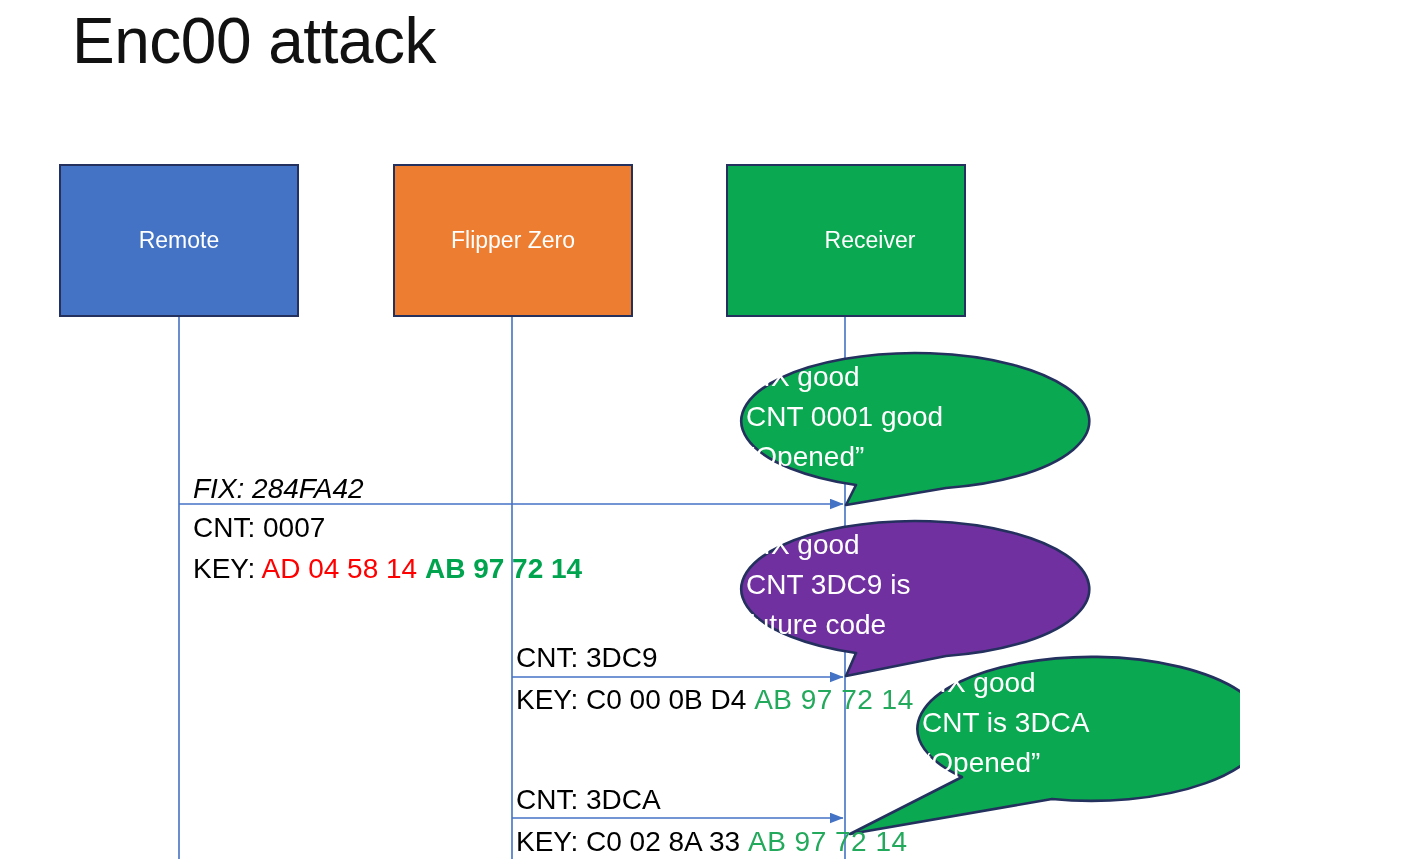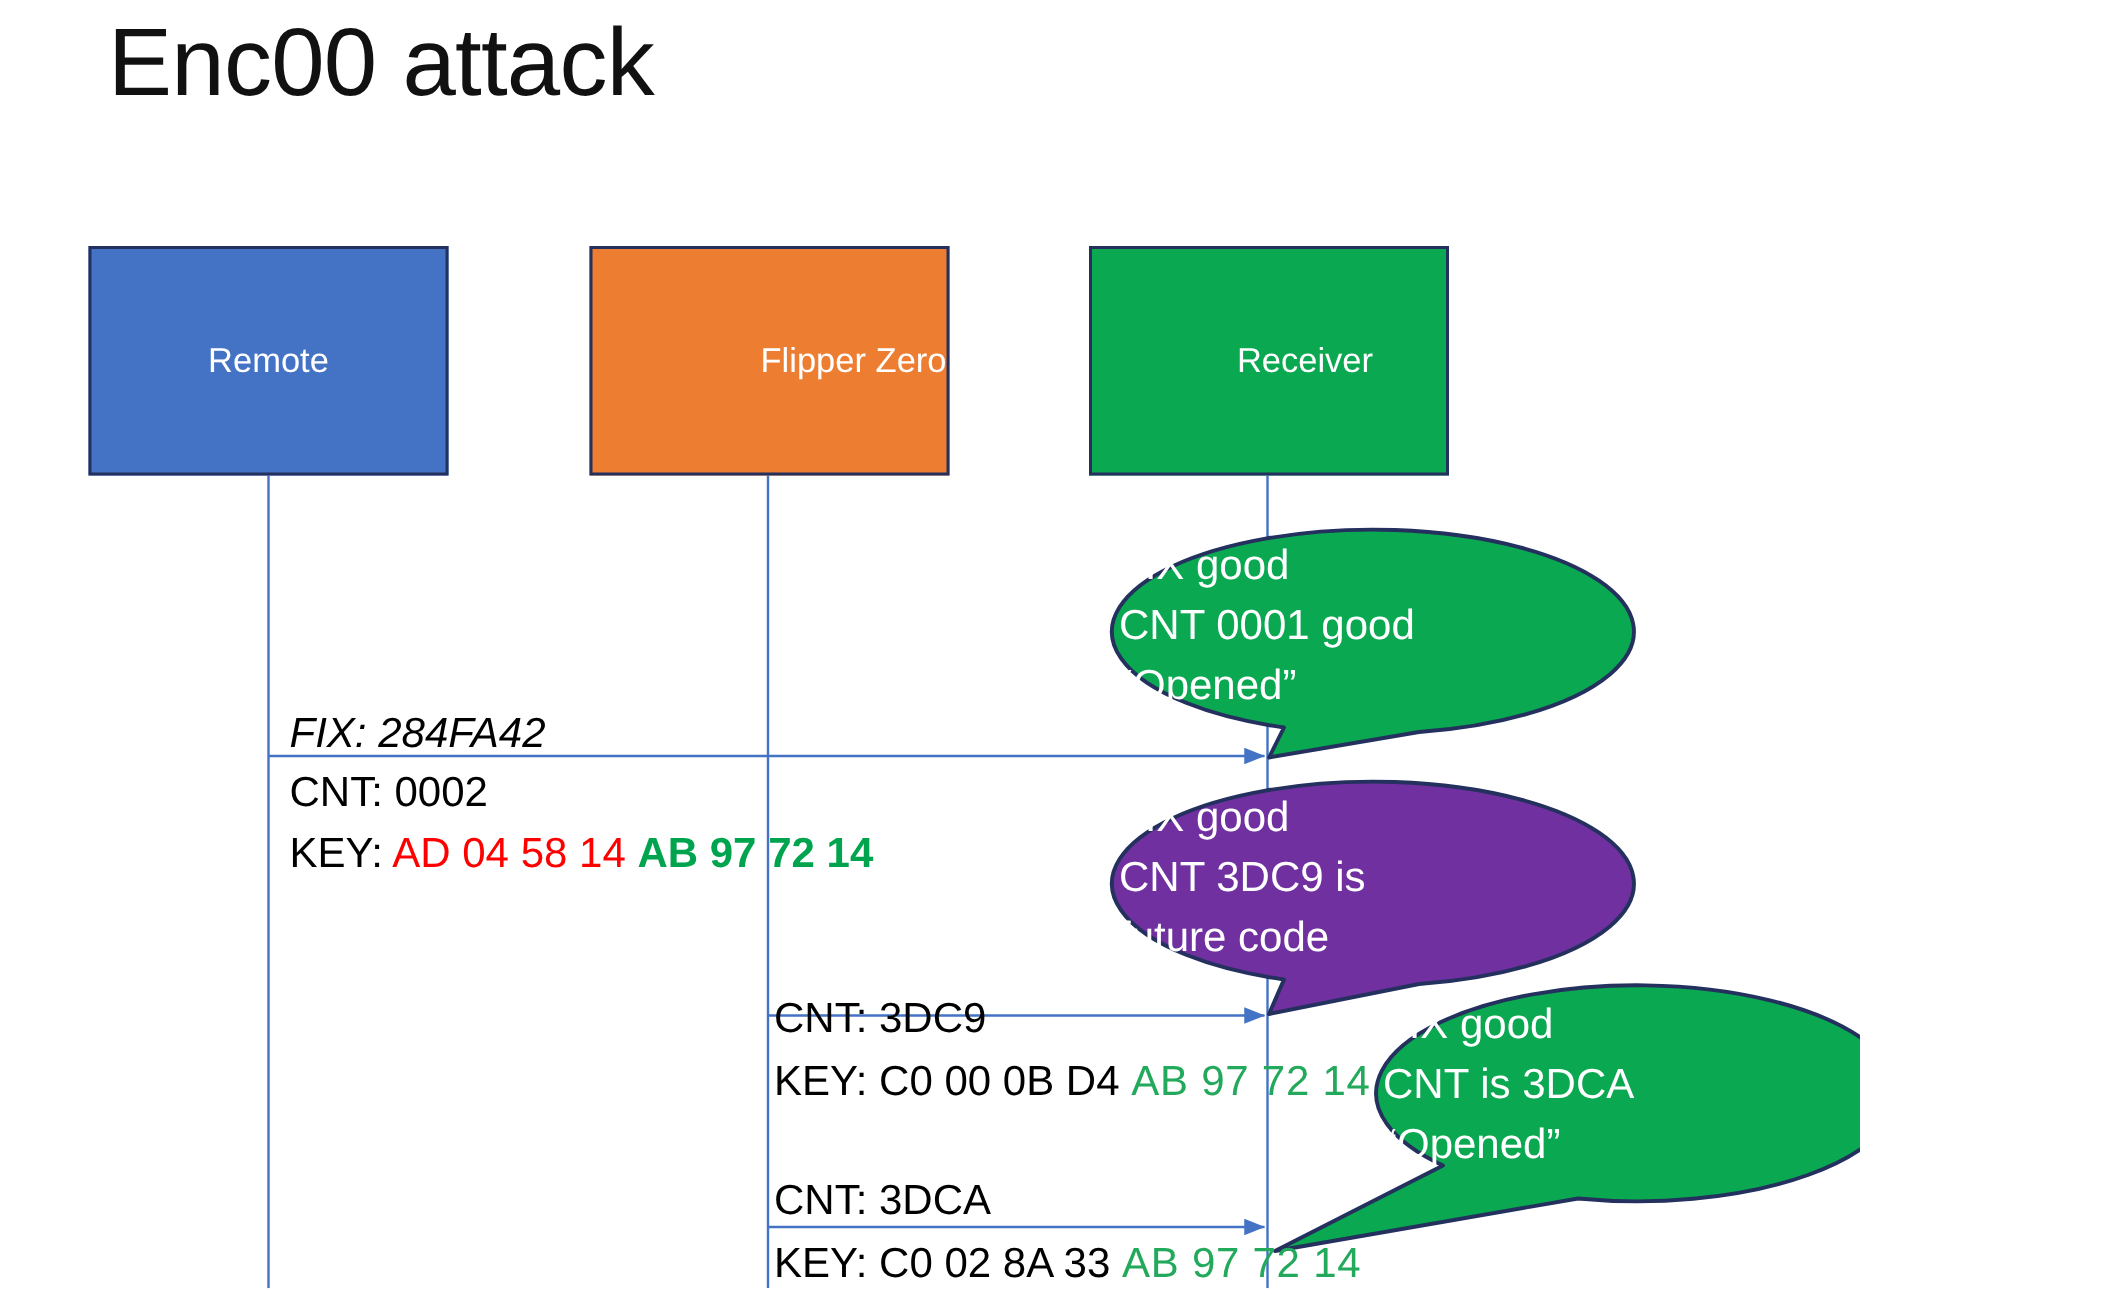--- a/index.html
+++ b/index.html
@@ -18,21 +18,21 @@
   .bubble{stroke:var(--shape-border,#24305E);stroke-width:2.6;stroke-linejoin:round;}
   .bubble.green{fill:var(--bubble-green,#0AA850);}
   .bubble.purple{fill:var(--bubble-purple,#7030A0);}
   .actor{
     position:absolute;top:164px;width:240px;height:153px;
     border:2.5px solid var(--shape-border,#24305E);box-sizing:border-box;
     display:flex;align-items:center;justify-content:center;
   }
   .actor-label{color:#ffffff;font-size:23px;}
   .actor.remote{left:59px;background:var(--remote-fill,#4472C4);align-items:center;}
-  .actor.flipper{left:393px;background:var(--flipper-fill,#ED7D31);justify-content:flex-end;}
+  .actor.flipper{left:393px;background:var(--flipper-fill,#ED7D31);}
   .actor.receiver{left:726px;background:var(--receiver-fill,#0AA850);padding-left:48px;}
   .bubble-text{
     position:absolute;width:340px;text-align:left;color:#ffffff;
     font-size:28px;line-height:40px;
   }
   .msg-text{position:absolute;color:#000000;font-size:28px;line-height:41px;white-space:nowrap;}
   .red{color:var(--key-red,#FF0000);}
   .grn{color:var(--key-green,#23A95C);letter-spacing:0.5px;}
   .grn-b{color:var(--key-green-bold,#00A44F);font-weight:bold;}
 </style>
@@ -89,25 +89,25 @@
     <div>FIX good</div>
     <div>CNT is 3DCA</div>
     <div>“Opened”</div>
   </div>
 
   <div class="msg-text" style="left:193px;top:468px;font-style:italic;">
     <span>FIX: 284FA42</span>
   </div>
 
   <div class="msg-text" style="left:193px;top:507px;">
-    <div>CNT: 0002</div>
+    <div>CNT: 0007</div>
     <div><span>KEY: </span><span class="red">AD 04 58 14 </span><span class="grn-b">AB 97 72 14</span></div>
   </div>
 
-  <div class="msg-text" style="left:516px;top:658px;line-height:42px;">
+  <div class="msg-text" style="left:516px;top:637px;line-height:42px;">
     <div>CNT: 3DC9</div>
     <div><span>KEY: C0 00 0B D4 </span><span class="grn">AB 97 72 14</span></div>
   </div>
 
   <div class="msg-text" style="left:516px;top:779px;line-height:42px;">
     <div>CNT: 3DCA</div>
     <div><span>KEY: C0 02 8A 33 </span><span class="grn">AB 97 72 14</span></div>
   </div>
 
 </div>

